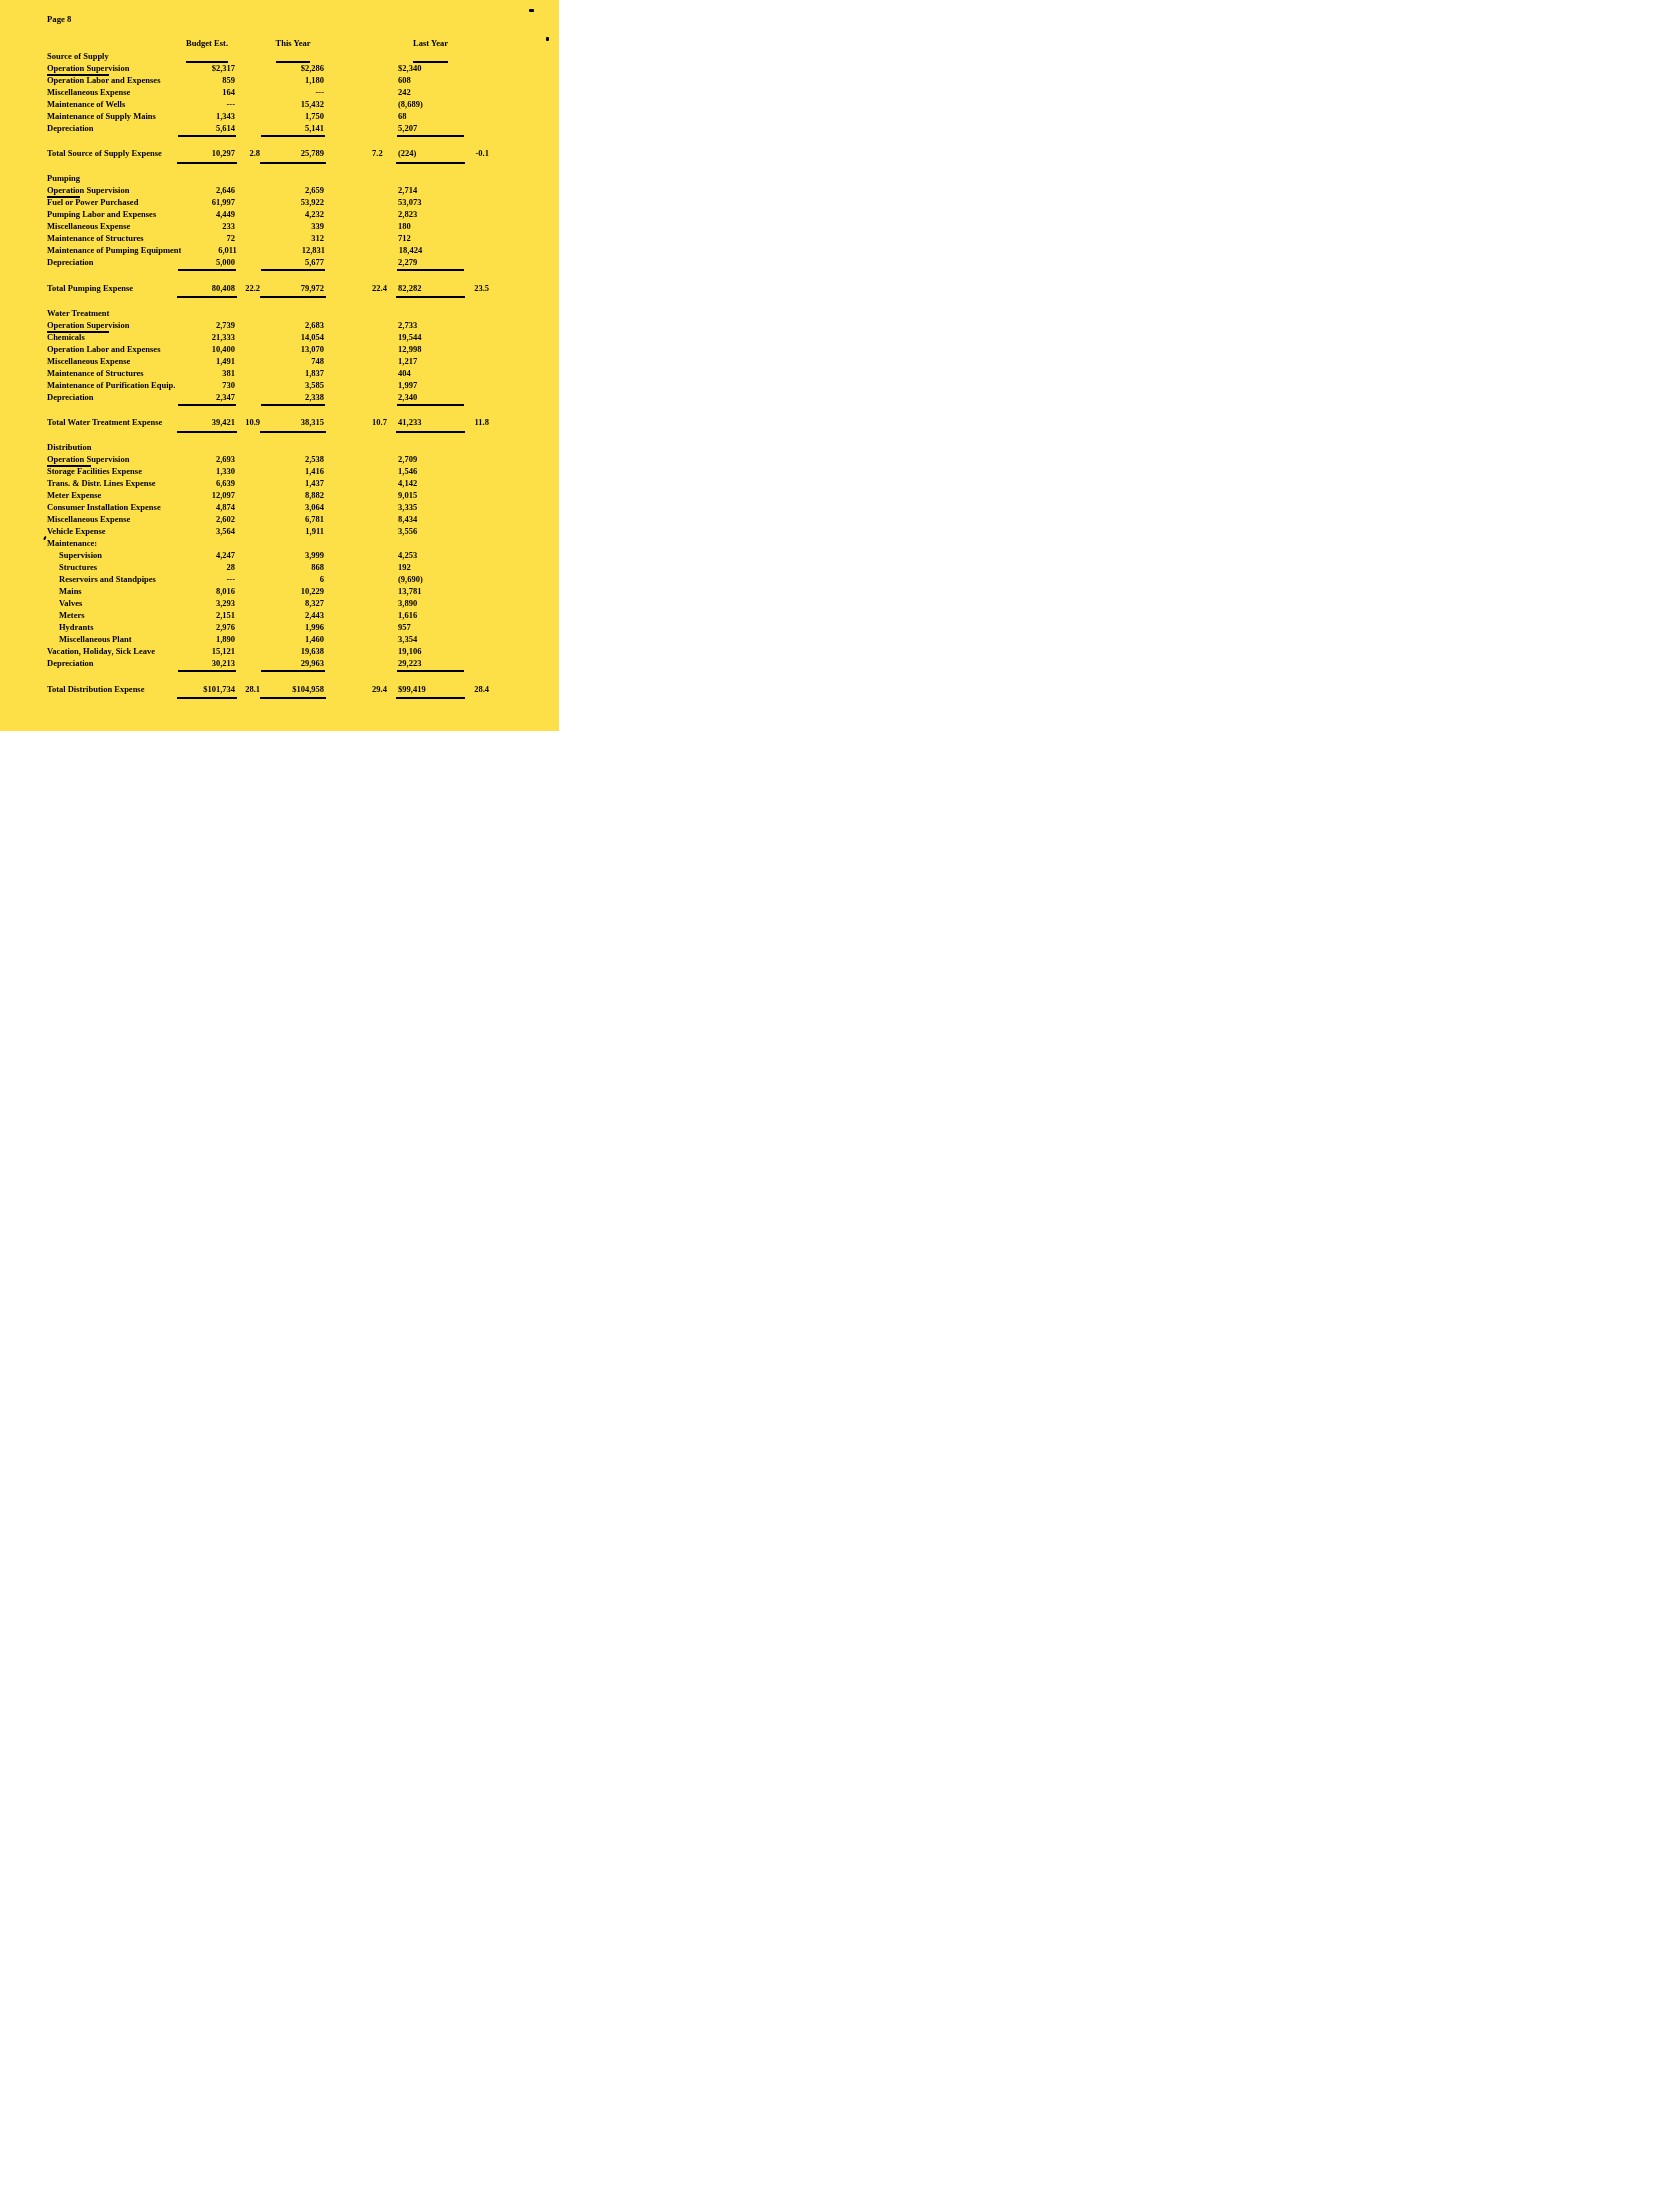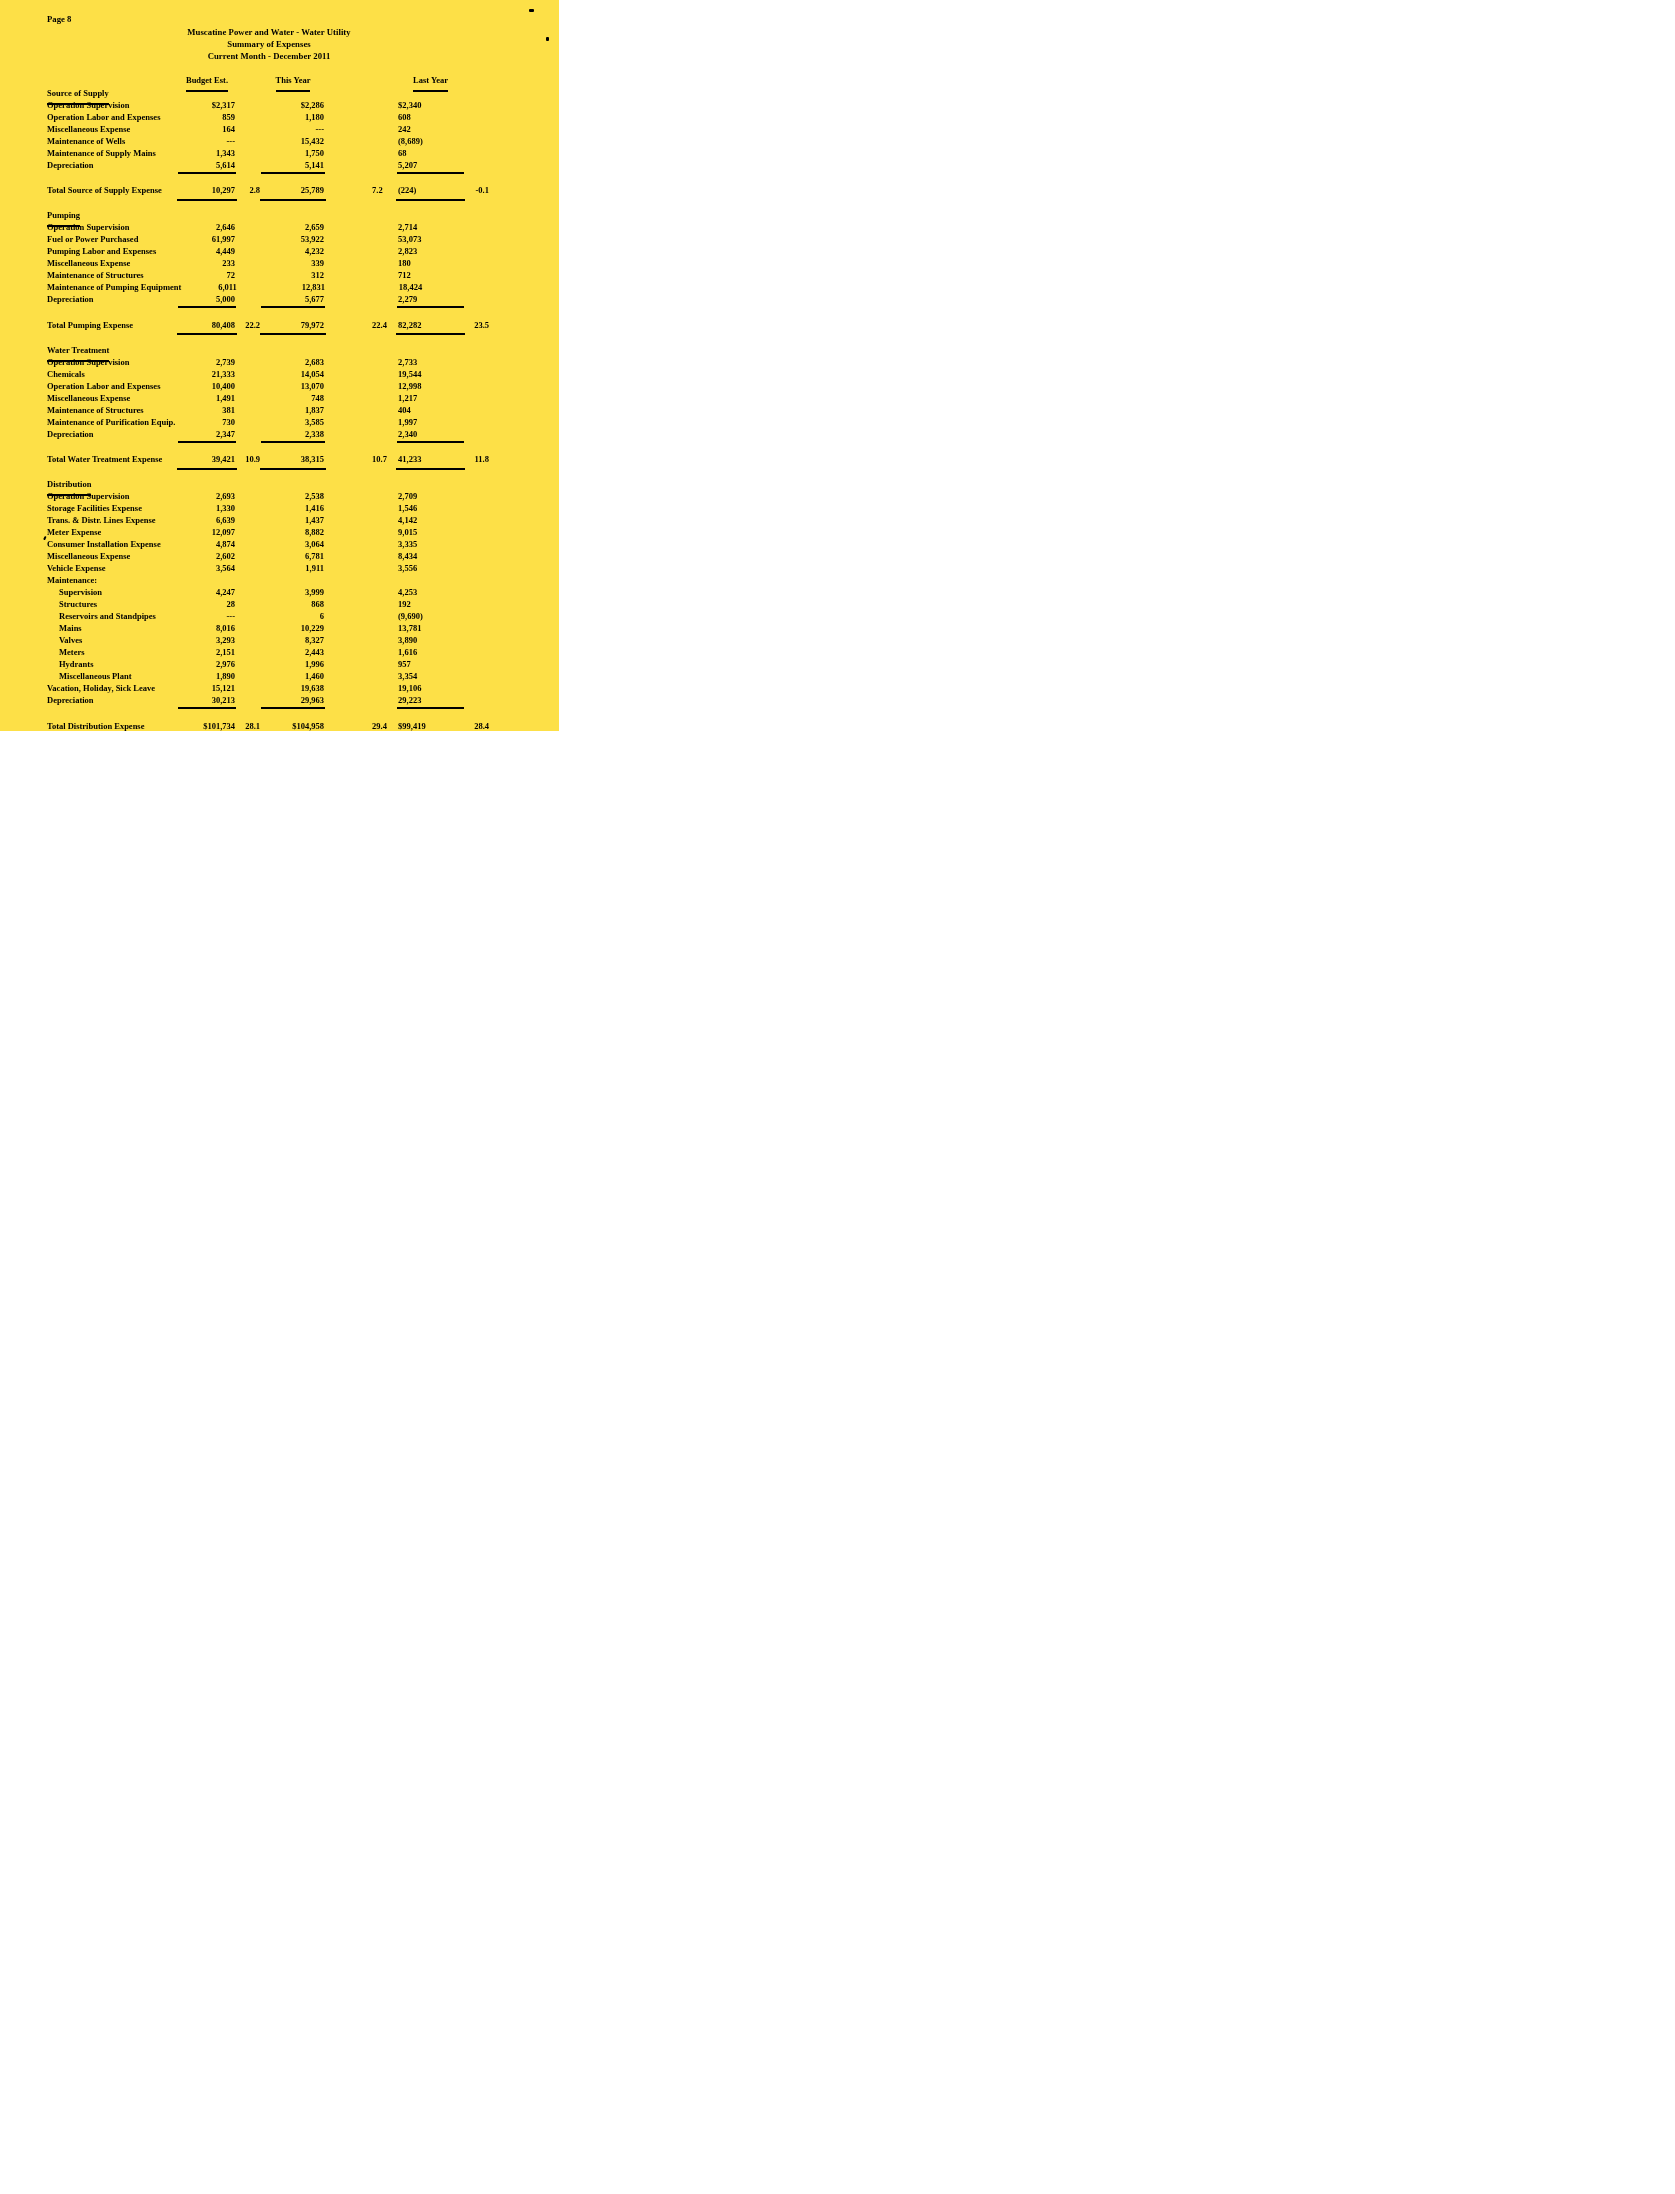--- a/index.html
+++ b/index.html
@@ -53,21 +53,21 @@
   .c-last    { width: 65px; position: relative; }
   .c-pct3    { width: 26px;  text-align: right; padding-right: 2px; }
   
   .col-header-row { margin-top: 12px; }
   .col-header-row .c-budget,
   .col-header-row .c-this,
   .col-header-row .c-last { text-align: center; }
   .dbl-underline {
     display: inline-block;
     border-bottom: 2.5px double #000;
-    padding-bottom: 4px;
+    padding-bottom: 12px;
   }
   
   .section-heading {
     font-size: 8.5px;
     line-height: 12px;
     height: 12px;
     margin-top: 13px;
   }
   .section-heading .dbl-underline { border-bottom-width: 2.5px; }
   
@@ -106,25 +106,20 @@
 
 <div class="page">
 
   <div class="speck speck-1"></div>
   <div class="speck speck-2"></div>
   <div class="speck speck-3"></div>
 
   <div class="content">
     <div class="page-number">Page 8</div>
 
-    <div class="title-block">
-      <div class="title-line">Muscatine Power and Water - Water Utility</div>
-      <div class="title-line">Summary of Expenses</div>
-      <div class="title-line">Current Month - December 2011</div>
-    </div>
 
     <div class="row col-header-row">
       <div class="c-label"></div>
       <div class="c-budget"><span class="dbl-underline">Budget Est.</span></div>
       <div class="c-pct1"></div>
       <div class="c-this"><span class="dbl-underline">This Year</span></div>
       <div class="c-pct2"></div>
       <div class="c-last"><span class="dbl-underline">Last Year</span></div>
       <div class="c-pct3"></div>
     </div>

